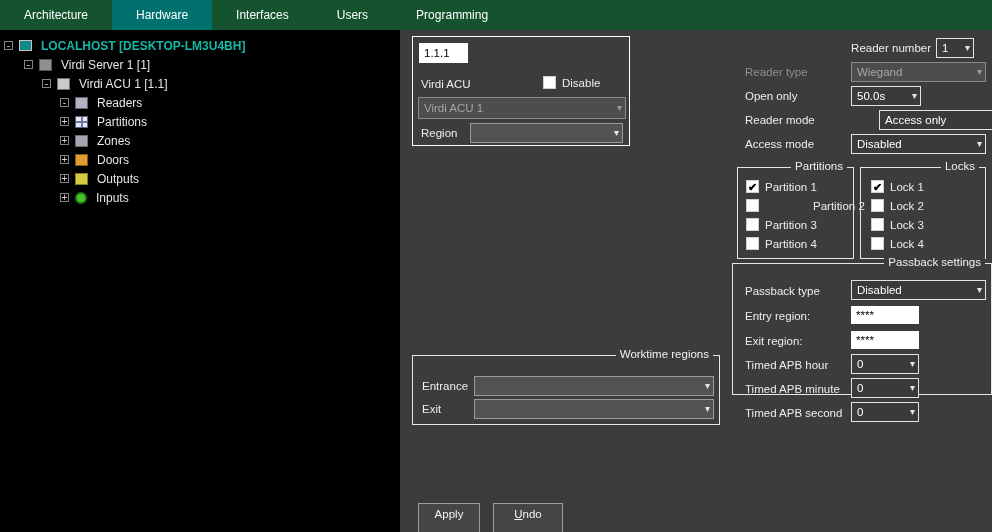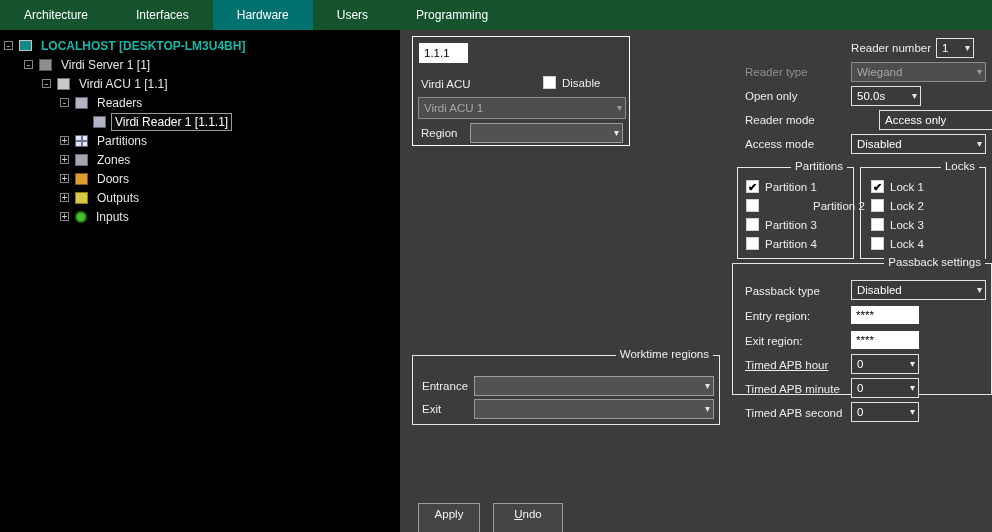--- a/index.html
+++ b/index.html
@@ -61,22 +61,22 @@
 
   .btn { position:absolute; height:36px; background:#454545; border:1px solid #9c9c9c; color:#f2f2f2;
          font-size:11.5px; text-align:center; line-height:20px; cursor:default; display:block; }
   .btn.undo-btn::first-letter { text-decoration:underline; }
 </style>
 </head>
 <body>
 
 <div class="topbar">
   <div class="menu-item">Architecture</div>
+  <div class="menu-item active">Hardware</div>
   <div class="menu-item">Interfaces</div>
-  <div class="menu-item active">Hardware</div>
   <div class="menu-item">Users</div>
   <div class="menu-item">Programming</div>
 </div>
 
 <div class="tree">
   <div class="tree-row" style="margin-left:4px">
     <span class="expander">-</span>
     <span class="tree-icon icon-computer"></span>
     <span class="tree-label green">LOCALHOST [DESKTOP-LM3U4BH]</span>
   </div>
@@ -87,25 +87,20 @@
   </div>
   <div class="tree-row" style="margin-left:42px">
     <span class="expander">-</span>
     <span class="tree-icon icon-acu"></span>
     <span class="tree-label">Virdi ACU 1 [1.1]</span>
   </div>
   <div class="tree-row" style="margin-left:60px">
     <span class="expander">-</span>
     <span class="tree-icon icon-readers"></span>
     <span class="tree-label">Readers</span>
-  </div>
-  <div class="tree-row selected" style="margin-left:78px">
-    <span class="noexp"></span>
-    <span class="tree-icon icon-reader"></span>
-    <span class="tree-label">Virdi Reader 1 [1.1.1]</span>
   </div>
   <div class="tree-row" style="margin-left:60px">
     <span class="expander">+</span>
     <span class="tree-icon icon-partitions"></span>
     <span class="tree-label">Partitions</span>
   </div>
   <div class="tree-row" style="margin-left:60px">
     <span class="expander">+</span>
     <span class="tree-icon icon-zones"></span>
     <span class="tree-label">Zones</span>
@@ -222,21 +217,21 @@
   </div>
   <div class="lbl" style="left:337px; top:255px;">Passback type</div>
   <div class="combo" style="left:443px; top:250px; width:135px;">
     <span>Disabled</span>
     <span class="arrow">▾</span>
   </div>
   <div class="lbl" style="left:337px; top:280px;">Entry region:</div>
   <input class="tinput" style="left: 443px; top: 276px; width: 68px; height: 18px;" value="****">
   <div class="lbl" style="left:337px; top:305px;">Exit region:</div>
   <input class="tinput" style="left: 443px; top: 301px; width: 68px; height: 18px;" value="****">
-  <div class="lbl" style="left:337px; top:329px;text-decoration:underline;">Timed APB hour</div>
+  <div class="lbl" style="left:337px; top:329px;">Timed APB hour</div>
   <div class="combo" style="left:443px; top:324px; width:68px;">
     <span>0</span>
     <span class="arrow">▾</span>
   </div>
   <div class="lbl" style="left:337px; top:353px;">Timed APB minute</div>
   <div class="combo" style="left:443px; top:348px; width:68px;">
     <span>0</span>
     <span class="arrow">▾</span>
   </div>
   <div class="lbl" style="left:337px; top:377px;">Timed APB second</div>

